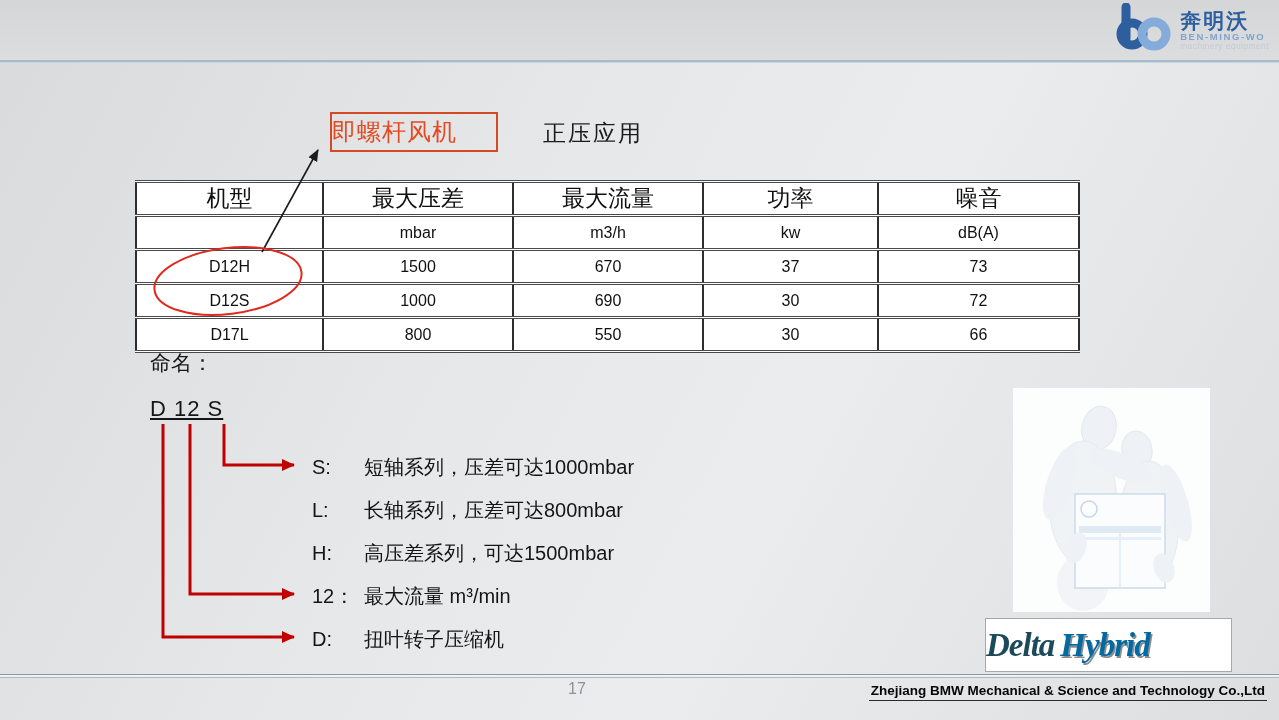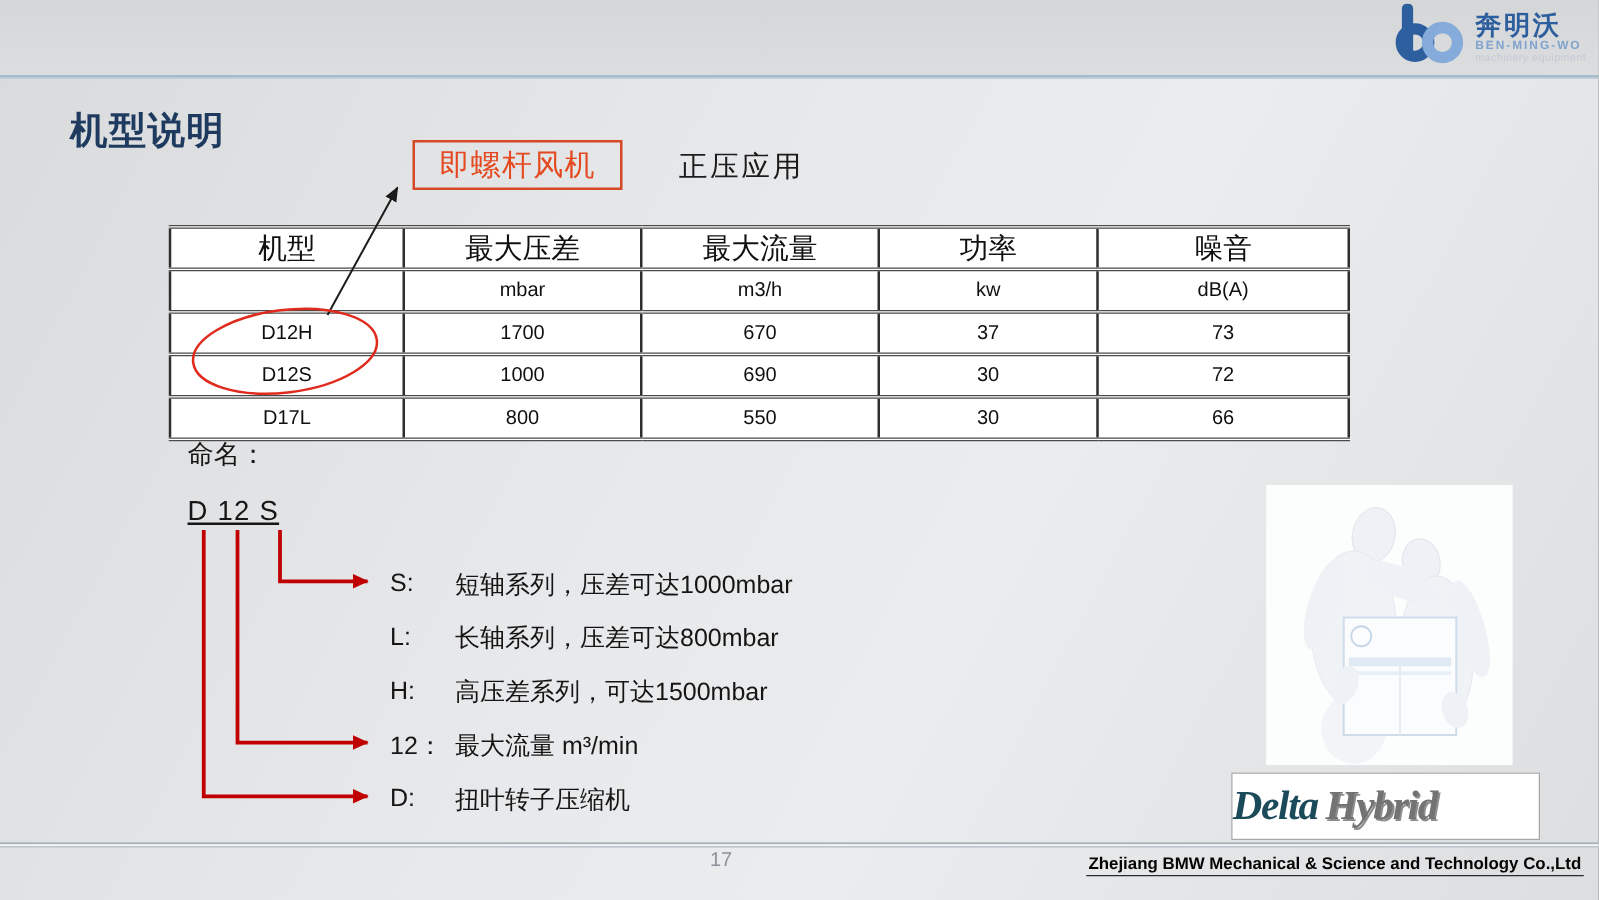--- a/index.html
+++ b/index.html
@@ -36,21 +36,21 @@
 
   
   .page-title {
     position: absolute; left: 56px; top: 84px;
     font-size: 30px; font-weight: bold; color: #1e3a5e;
     letter-spacing: 1px;
   }
   .callout-box {
     position: absolute; left: 330px; top: 112px; width: 168px; height: 40px;
     border: 2px solid #d44a26;
-    display: flex; align-items: center; justify-content: center;
+    display: flex; align-items: center; 
   }
   .callout-label { font-size: 24px; color: #e5491f; letter-spacing: 1px; }
   .application-note {
     position: absolute; left: 543px; top: 118px;
     font-size: 23px; color: #1c1c1c; letter-spacing: 2px;
   }
 
   
   .spec-table {
     position: absolute; left: 135px; top: 180px;
@@ -86,21 +86,21 @@
   
   .delta-box {
     position: absolute; left: 985px; top: 618px; width: 247px; height: 54px;
     background: #ffffff; border: 1px solid #a8a8a8;
     display: flex; align-items: center; justify-content: flex-start; gap: 6px;
     font-family: "Liberation Serif", "DejaVu Serif", serif;
     font-style: italic; font-weight: bold; font-size: 33px;
     overflow: hidden;
   }
   .delta-word  { color: #1b4a5a; letter-spacing: -1px; }
-  .hybrid-word { color: #737373; text-shadow: 1.5px 1.5px 0 #8d8d8d; letter-spacing: -1px; }
+  .hybrid-word { color: #0369a1; text-shadow: 1.5px 1.5px 0 #8d8d8d; letter-spacing: -1px; }
 
   
   .footer-divider {
     position: absolute; left: 0; top: 674px; width: 1279px; height: 4px;
     background: #eef1f4;
     border-top: 1.5px solid #8d99a6;
     border-bottom: 1px solid #aeb8c2;
   }
   .page-number {
     position: absolute; left: 568px; top: 680px;
@@ -128,21 +128,20 @@
         <circle cx="38" cy="31" r="12" stroke="#84abd9" stroke-width="9" fill="none"></circle>
       </svg>
     </span>
     <span class="logo-text">
       <span class="logo-brand">奔明沃</span>
       <span class="logo-sub">BEN-MING-WO</span>
       <span class="logo-tag">machinery equipment</span>
     </span>
   </div>
 
-  <div class="page-title">机型说明</div>
 
   <div class="callout-box">
     <span class="callout-label">即螺杆风机</span>
   </div>
   <div class="application-note">正压应用</div>
 
   <table class="spec-table">
     <colgroup>
         <col style="width:187px">
         <col style="width:190px">
@@ -160,21 +159,21 @@
     </tr>
     <tr>
       <td></td>
       <td>mbar</td>
       <td>m3/h</td>
       <td>kw</td>
       <td>dB(A)</td>
     </tr>
     <tr>
       <td>D12H</td>
-      <td>1700</td>
+      <td>1500</td>
       <td>670</td>
       <td>37</td>
       <td>73</td>
     </tr>
     <tr>
       <td>D12S</td>
       <td>1000</td>
       <td>690</td>
       <td>30</td>
       <td>72</td>

